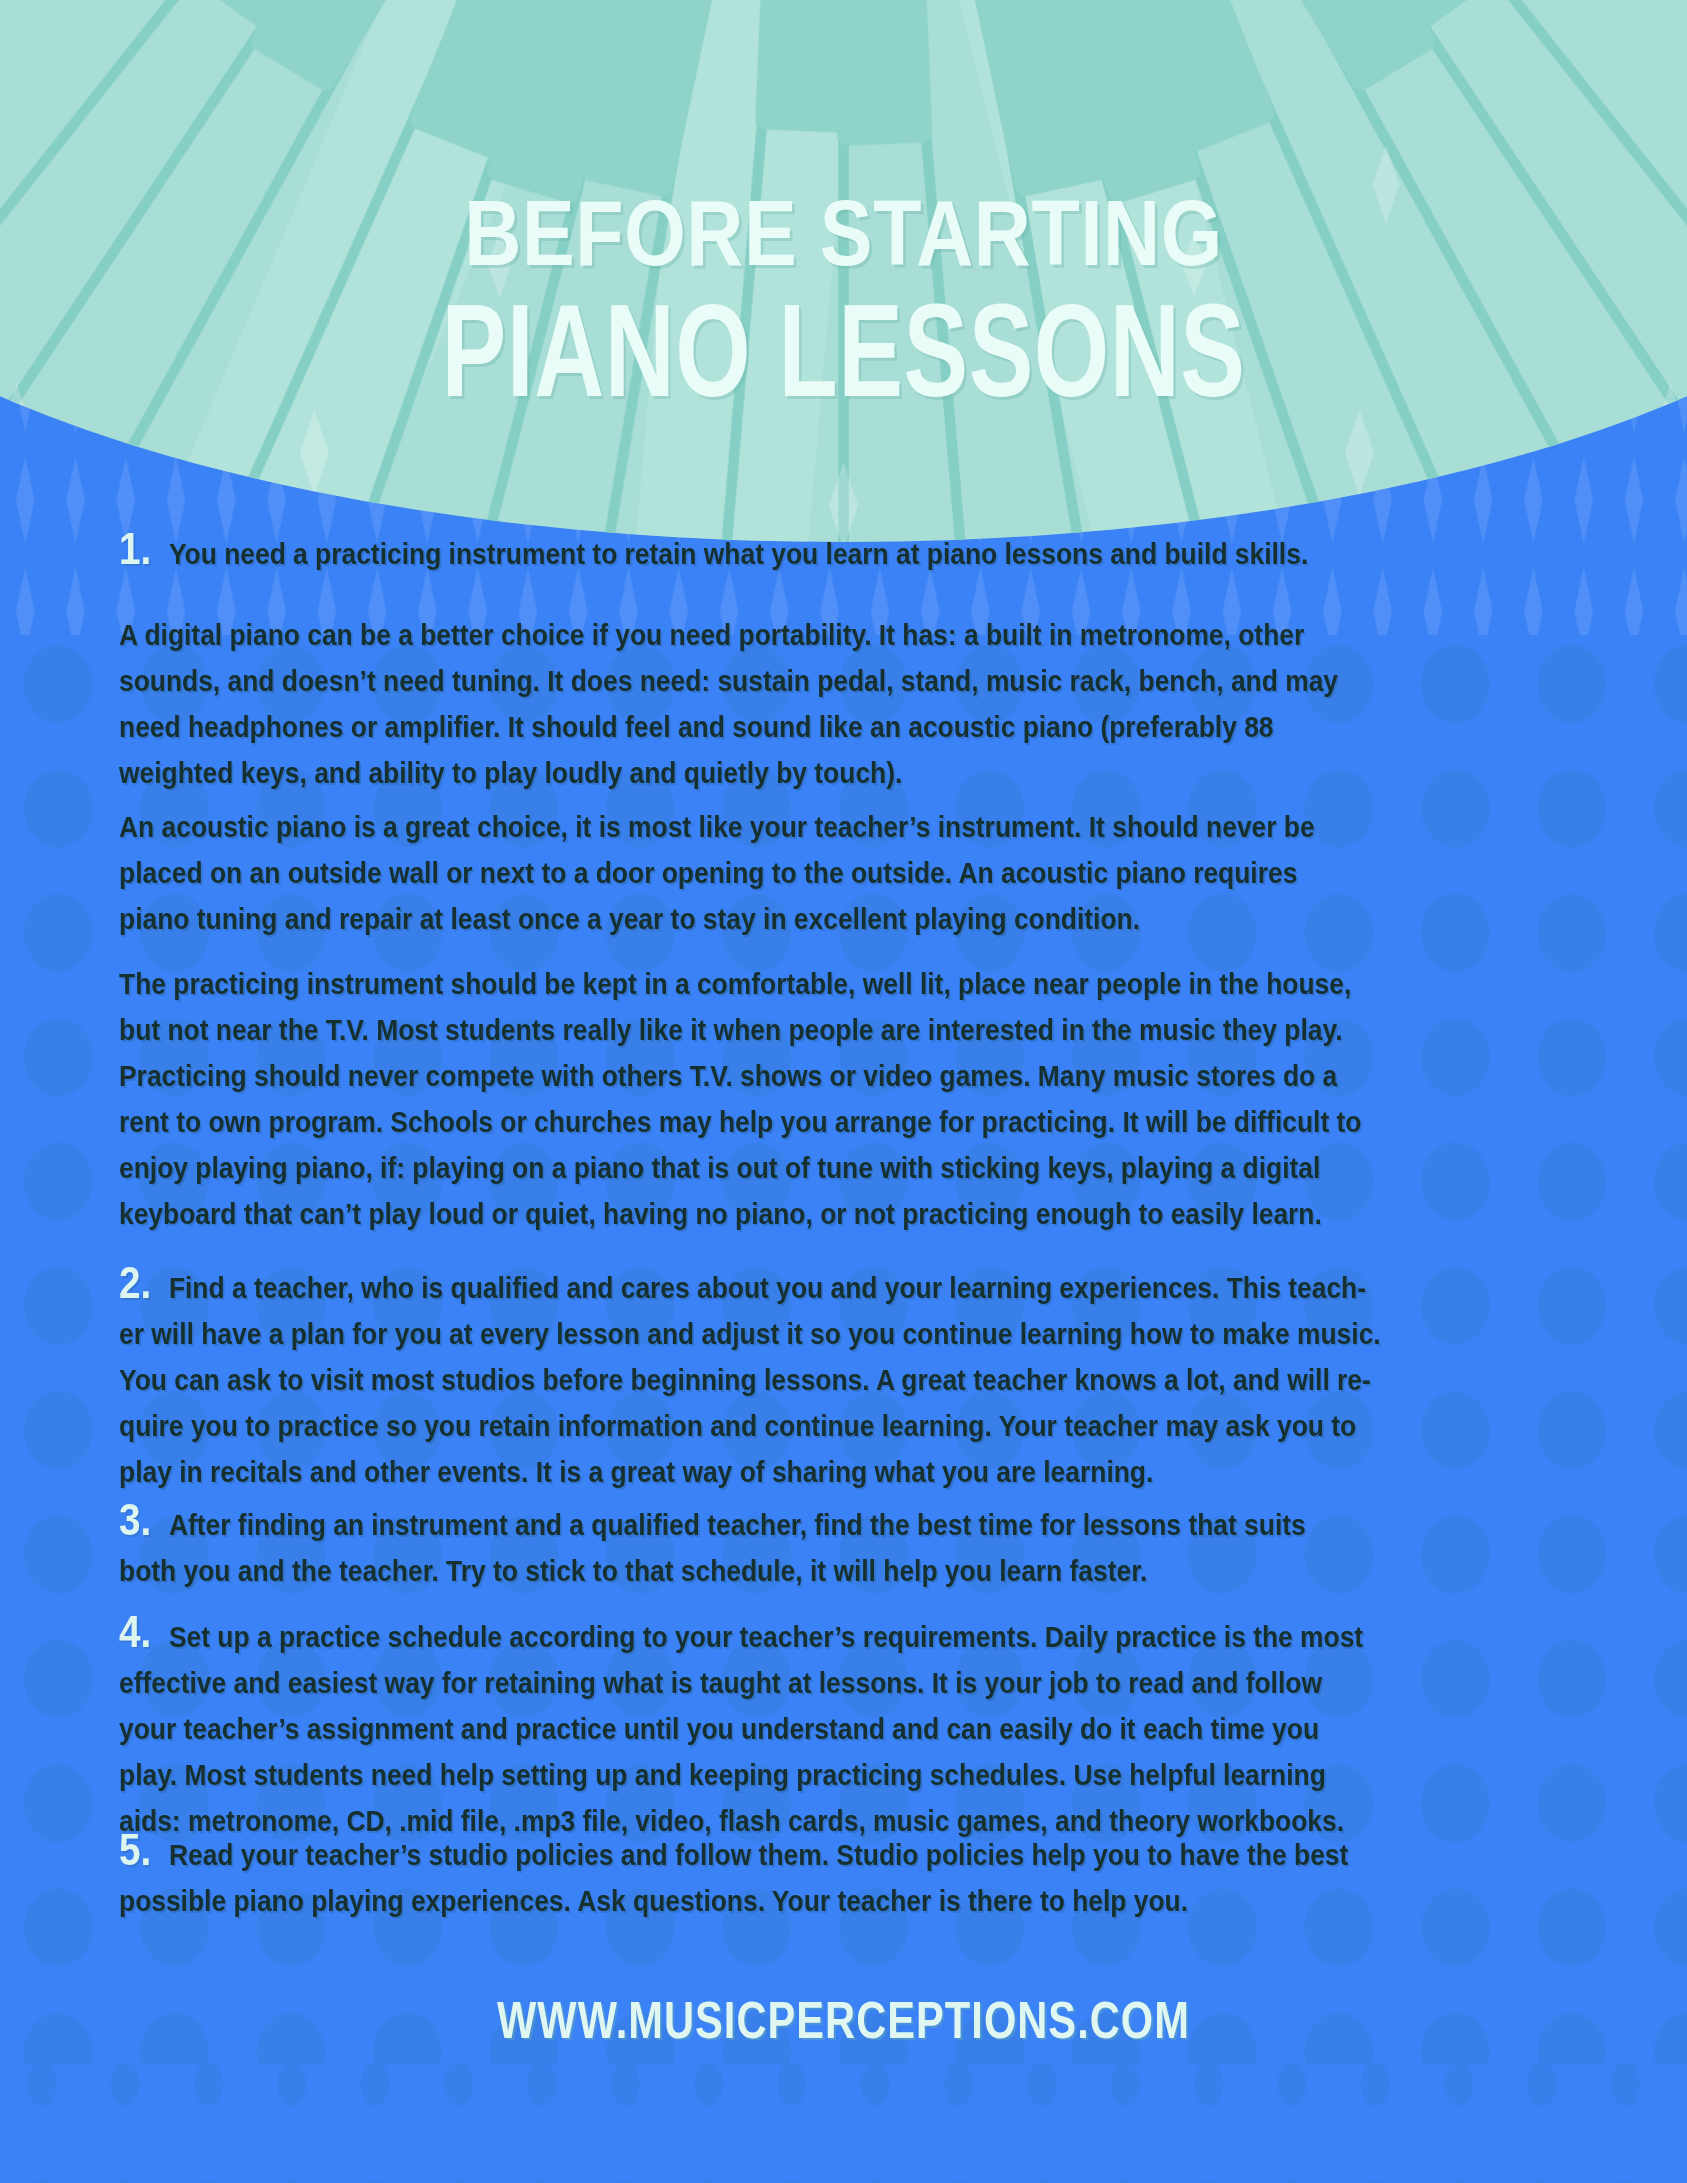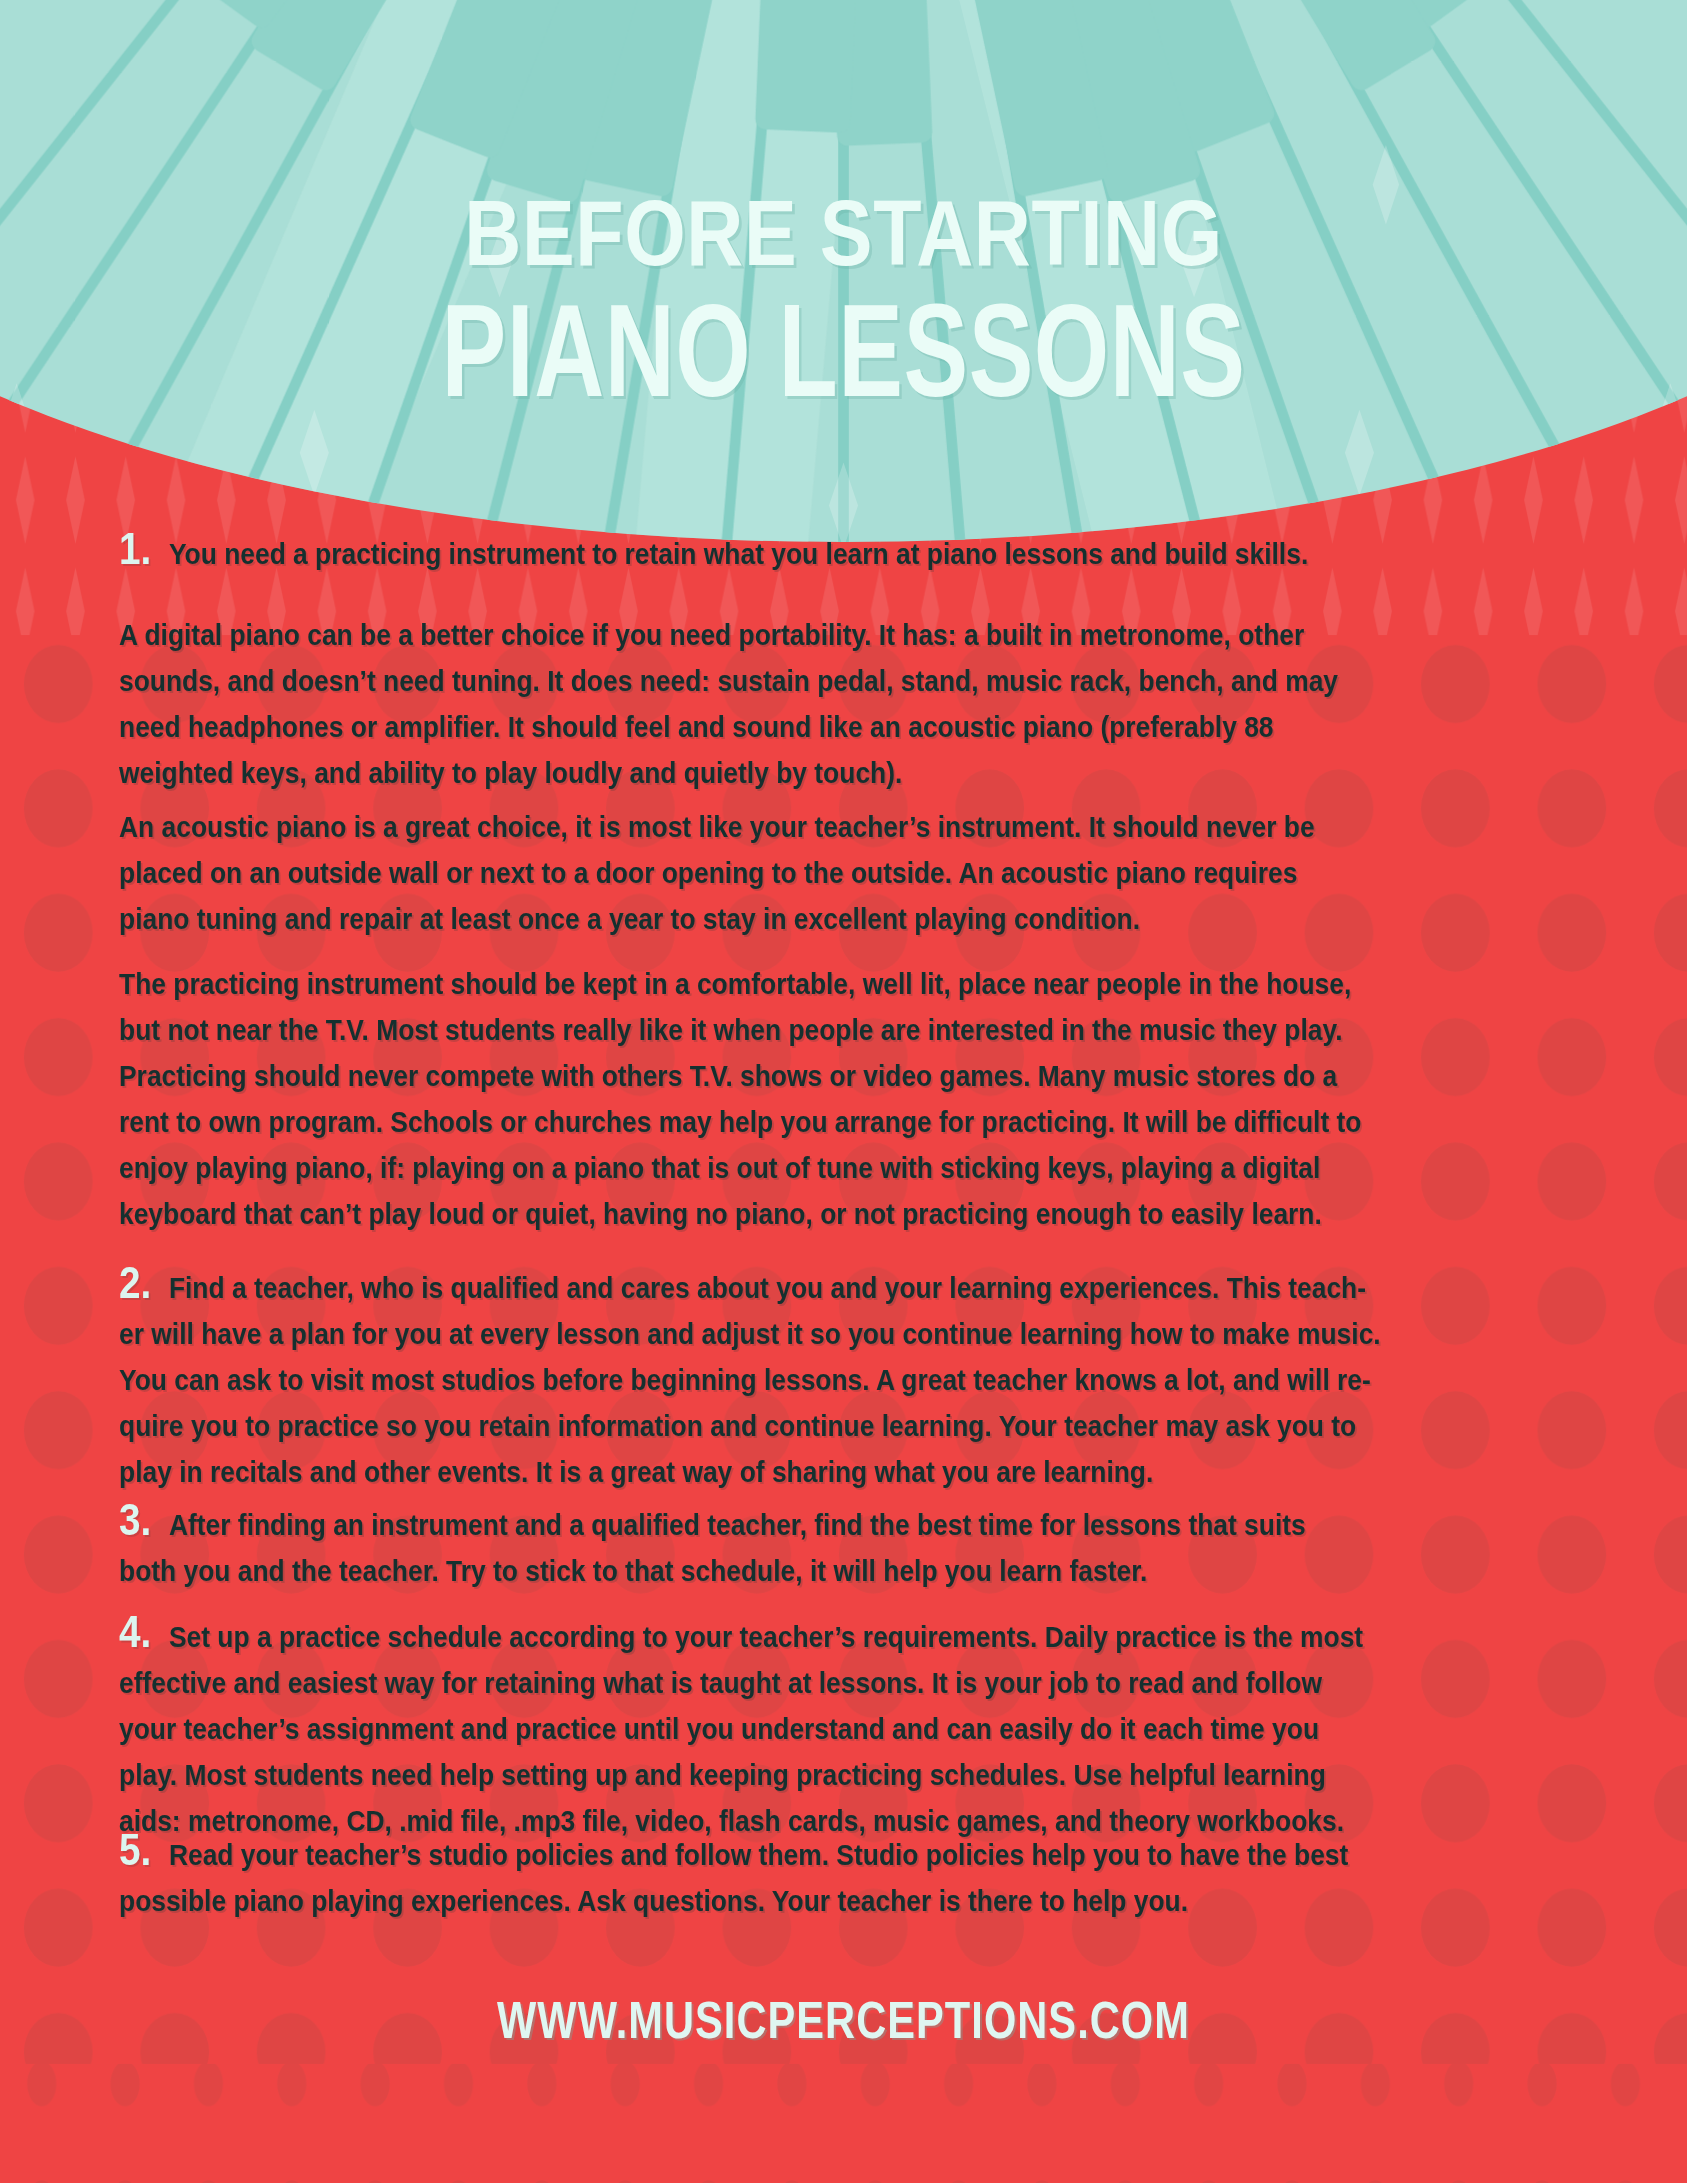--- a/index.html
+++ b/index.html
@@ -1,17 +1,17 @@
 <!DOCTYPE html>
 <html style="font-size:10.6px"><head>
 <meta charset="utf-8">
 <style>
   html,body{margin:0;padding:0;}
   body{width:1687px;height:2183px;overflow:hidden;}
-  .page{position:relative;width:1687px;height:2183px;background:#ef4444;overflow:hidden;
+  .page{position:relative;width:1687px;height:2183px;background:#3b82f6;overflow:hidden;
         font-family:"Liberation Sans",sans-serif;}
   
   .bg-svg{position:absolute;left:0;top:0;z-index:0;}
   
   .header-arc{position:absolute;left:-281px;top:-318px;width:2249px;height:860px;
               border-radius:50%;background:#a9ded6;overflow:hidden;z-index:1;}
   .keys-svg{position:absolute;left:0;top:0;}
   
   .title{position:absolute;left:0;width:1687px;text-align:center;z-index:2;
          color:#eafcf7;font-weight:bold;white-space:nowrap;

